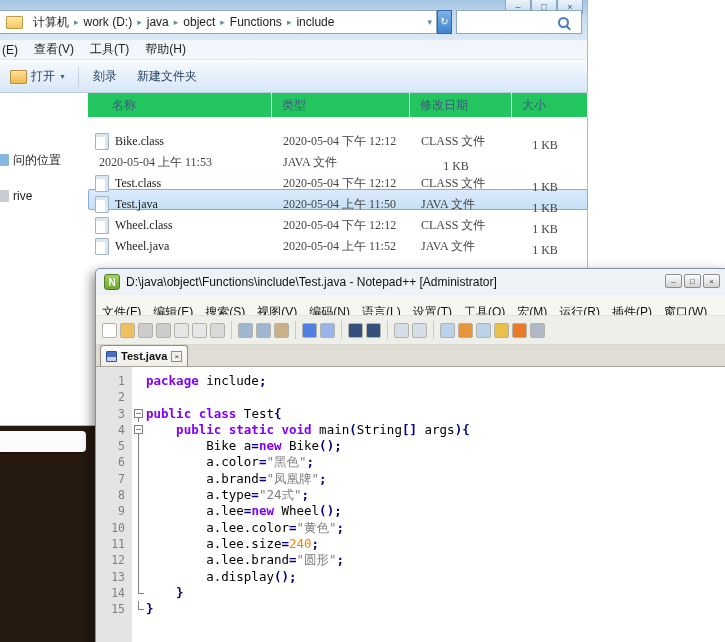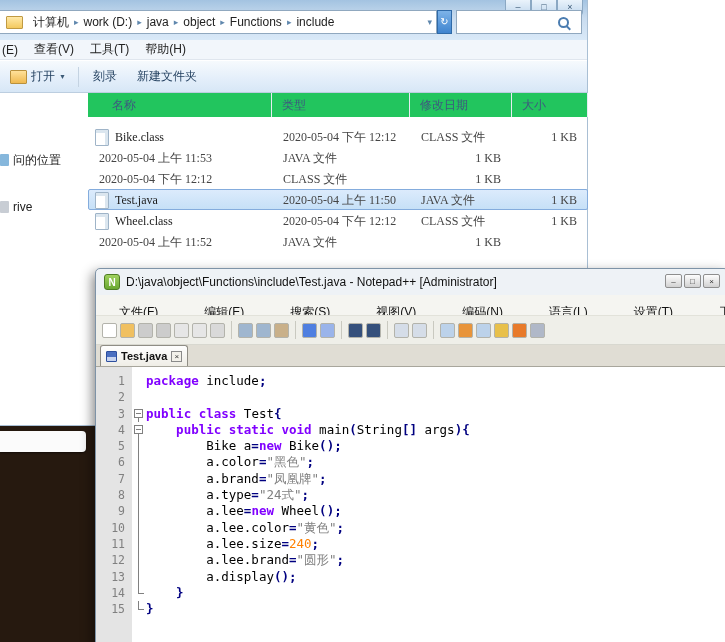--- a/index.html
+++ b/index.html
@@ -70,40 +70,40 @@
 
   .exp-rows{position:absolute;left:88px;top:126px;width:500px;font-size:12px;color:#1c1c1c;font-family:Liberation Serif, serif;}
   .file-row{display:grid;grid-template-columns:184px 138px 102px 76px;height:21px;line-height:21px;
           align-items:center;border:1px solid transparent;border-radius:2px;box-sizing:border-box;}
   .file-row.selected{background:linear-gradient(180deg,var(--selection_fill_top),var(--selection_fill_bottom));
           border-color:var(--selection_border);}
   .cell-name{display:flex;align-items:center;gap:6px;padding-left:6px;overflow:hidden;white-space:nowrap;}
   .doc-icon{width:12px;height:15px;background:#fff;border:1px solid #9fb4c8;border-radius:1px;
           flex:0 0 auto;box-shadow:inset -3px 3px 0 rgba(190,210,225,.55);}
   .cell-date,.cell-type{padding-left:10px;color:#444;white-space:nowrap;}
-  .cell-size{text-align:right;padding-right:12px;color:#444;}
+  .cell-size{text-align:center;padding-right:12px;color:#444;margin-top:8px;}
 
   
   .np-window{position:absolute;left:95px;top:268px;width:634px;height:380px;background:#eef2f6;
           border:1px solid #7e93a7;border-radius:5px 5px 0 0;box-shadow:-3px 4px 12px rgba(0,0,0,.45);
           box-sizing:border-box;z-index:2;}
   .np-title{position:relative;height:26px;display:flex;align-items:center;padding-left:8px;
           font-size:12px;color:#111;}
   .np-appicon{width:16px;height:16px;background:linear-gradient(180deg,#9fd15e,#6aa832);
           border:1px solid #4e7d24;border-radius:3px;color:#fff;font-size:10px;font-weight:bold;
           text-align:center;line-height:15px;margin-right:6px;flex:0 0 auto;box-sizing:border-box;}
   .np-title-text{white-space:nowrap;overflow:hidden;}
   .np-caption{position:absolute;right:8px;top:5px;display:flex;gap:2px;}
   .np-cap-btn{width:17px;height:14px;background:linear-gradient(180deg,#fdfdfd,#d2d2d2);
           border:1px solid #8e8e8e;border-radius:2px;font-size:8px;line-height:13px;text-align:center;
           color:#333;box-sizing:border-box;}
 
   .np-menubar{height:21px;background:#f5f5f1;display:flex;align-items:center;font-size:12px;
           color:#111;border-bottom:1px solid #e2e2da;overflow:hidden;box-sizing:border-box;}
-  .np-menu-item{padding:0 23px;white-space:nowrap;margin-top:15px;}
+  .np-menu-item{padding:0 6px;white-space:nowrap;margin-top:15px;}
 
   .np-toolbar{height:29px;background:#efefe9;border-bottom:1px solid #d8d8d0;display:flex;
           align-items:center;padding-left:6px;gap:3px;overflow:hidden;box-sizing:border-box;}
   .np-icon{width:15px;height:15px;border:1px solid #b3b3ab;border-radius:2px;box-sizing:border-box;flex:0 0 auto;}
   .np-tb-sep{width:1px;height:18px;background:#c9c9c0;margin:0 3px;flex:0 0 auto;}
 
   .np-tabbar{height:22px;background:#e0ddd4;border-bottom:1px solid #a8a69c;display:flex;
           align-items:flex-end;padding-left:4px;box-sizing:border-box;}
   .np-tab{height:21px;display:flex;align-items:center;gap:4px;padding:0 5px;
           background:linear-gradient(180deg,#fefefe,#efede6);border:1px solid #8f8d85;border-bottom:none;
@@ -191,21 +191,21 @@
       <div class="tb-sep"></div>
       <div class="tb-btn">刻录</div>
       <div class="tb-btn">新建文件夹</div>
     </div>
 
     <div class="exp-sidebar" id="sidebar">
         <div class="side-item" style="top: 57px;">
           <span class="side-frag" style="background: rgb(134, 183, 220);"></span>
           <span class="side-label">问的位置</span>
         </div>
-        <div class="side-item" style="top: 104px;">
+        <div class="side-item" style="top: 93px;">
           <span class="side-frag" style="background: rgb(200, 205, 212);"></span>
           <span class="side-label">rive</span>
         </div>
       </div>
     <div class="exp-headers" id="list-headers">
         <div class="hdr-cell first">名称</div>
         <div class="hdr-cell">类型</div>
         <div class="hdr-cell">修改日期</div>
         <div class="hdr-cell">大小</div>
       </div>
@@ -218,20 +218,24 @@
           <div class="cell-date">2020-05-04 下午 12:12</div>
           <div class="cell-type">CLASS 文件</div>
           <div class="cell-size">1 KB</div>
         </div>
         <div class="file-row">
           <div class="cell-date">2020-05-04 上午 11:53</div>
           <div class="cell-type">JAVA 文件</div>
           <div class="cell-size">1 KB</div>
         </div>
         <div class="file-row">
+          <div class="cell-name">
+            <span class="doc-icon"></span>
+            <span>Test.class</span>
+          </div>
           <div class="cell-date">2020-05-04 下午 12:12</div>
           <div class="cell-type">CLASS 文件</div>
           <div class="cell-size">1 KB</div>
         </div>
         <div class="file-row selected">
           <div class="cell-name">
             <span class="doc-icon"></span>
             <span>Test.java</span>
           </div>
           <div class="cell-date">2020-05-04 上午 11:50</div>
@@ -241,20 +245,24 @@
         <div class="file-row">
           <div class="cell-name">
             <span class="doc-icon"></span>
             <span>Wheel.class</span>
           </div>
           <div class="cell-date">2020-05-04 下午 12:12</div>
           <div class="cell-type">CLASS 文件</div>
           <div class="cell-size">1 KB</div>
         </div>
         <div class="file-row">
+          <div class="cell-name">
+            <span class="doc-icon"></span>
+            <span>Wheel.java</span>
+          </div>
           <div class="cell-date">2020-05-04 上午 11:52</div>
           <div class="cell-type">JAVA 文件</div>
           <div class="cell-size">1 KB</div>
         </div>
       </div>
   </div>
 
   <div class="np-window">
     <div class="np-title">
       <span class="np-appicon">N</span>

